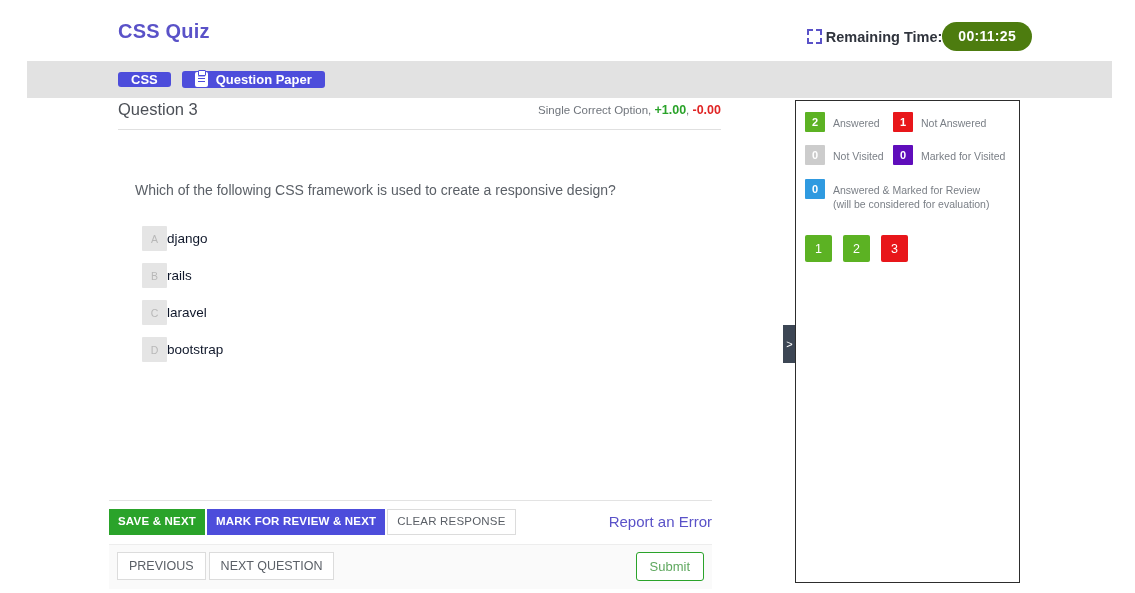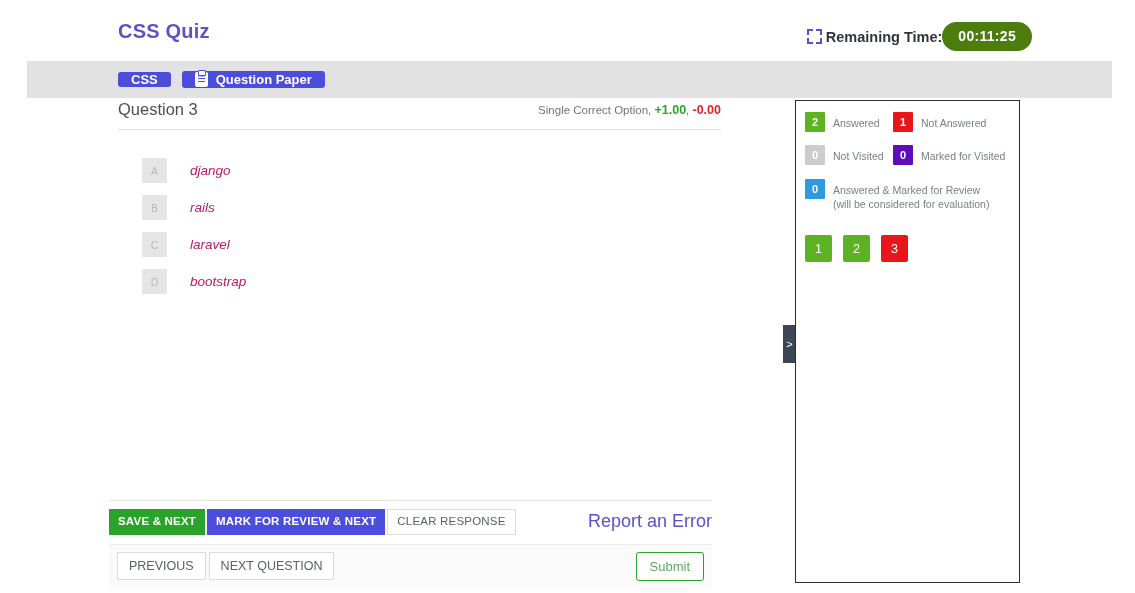--- a/index.html
+++ b/index.html
@@ -171,24 +171,22 @@
     background: #e5e5e5;
     color: #b8b8b8;
     font-size: 10.5px;
     display: flex;
     align-items: center;
     justify-content: center;
     border-radius: 1px;
     flex: none;
   }
   .option-label {
-    margin-left: 23px;
     font-size: 13.5px;
-    color: #be185d;
-    font-style: italic;
+    color: #0f172a;
   }
 
   
   .actions-wrap {
     position: absolute;
     left: 109px;
     top: 500px;
     width: 603px;
   }
   .action-row {
@@ -208,21 +206,21 @@
   }
   .btn-save { background: #2aa32a; color: #fff; font-weight: bold; }
   .btn-mark { background: #4d4ddb; color: #fff; font-weight: bold; margin-left: 2px; }
   .btn-clear {
     background: #ffffff; color: #5b6067;
     border: 1px solid #dcdcdc; margin-left: 2px;
     padding: 6px 9px;
   }
   .report-link {
     margin-left: auto;
-    font-size: 18px;
+    font-size: 15px;
     color: #5a52c8;
     text-decoration: none;
     cursor: pointer;
   }
 
   .nav-row {
     margin-top: 9px;
     background: #fafafa;
     border-top: 1px solid #ededed;
     padding: 7px 0 8px 8px;
@@ -361,20 +359,21 @@
 <div class="question-panel">
   <div class="q-head">
     <div class="q-title">Question 3</div>
     <div class="q-meta">
       <span>Single Correct Option,</span>
       <span class="pos">+1.00</span><span>,</span>
       <span class="neg">-0.00</span>
     </div>
   </div>
 
+  <div class="q-text">Which of the following CSS framework is used to create a responsive design?</div>
 
   <div class="options">
     <div class="option-row">
       <span class="option-badge">A</span>
       <span class="option-label">django</span>
     </div>
     <div class="option-row">
       <span class="option-badge">B</span>
       <span class="option-label">rails</span>
     </div>

